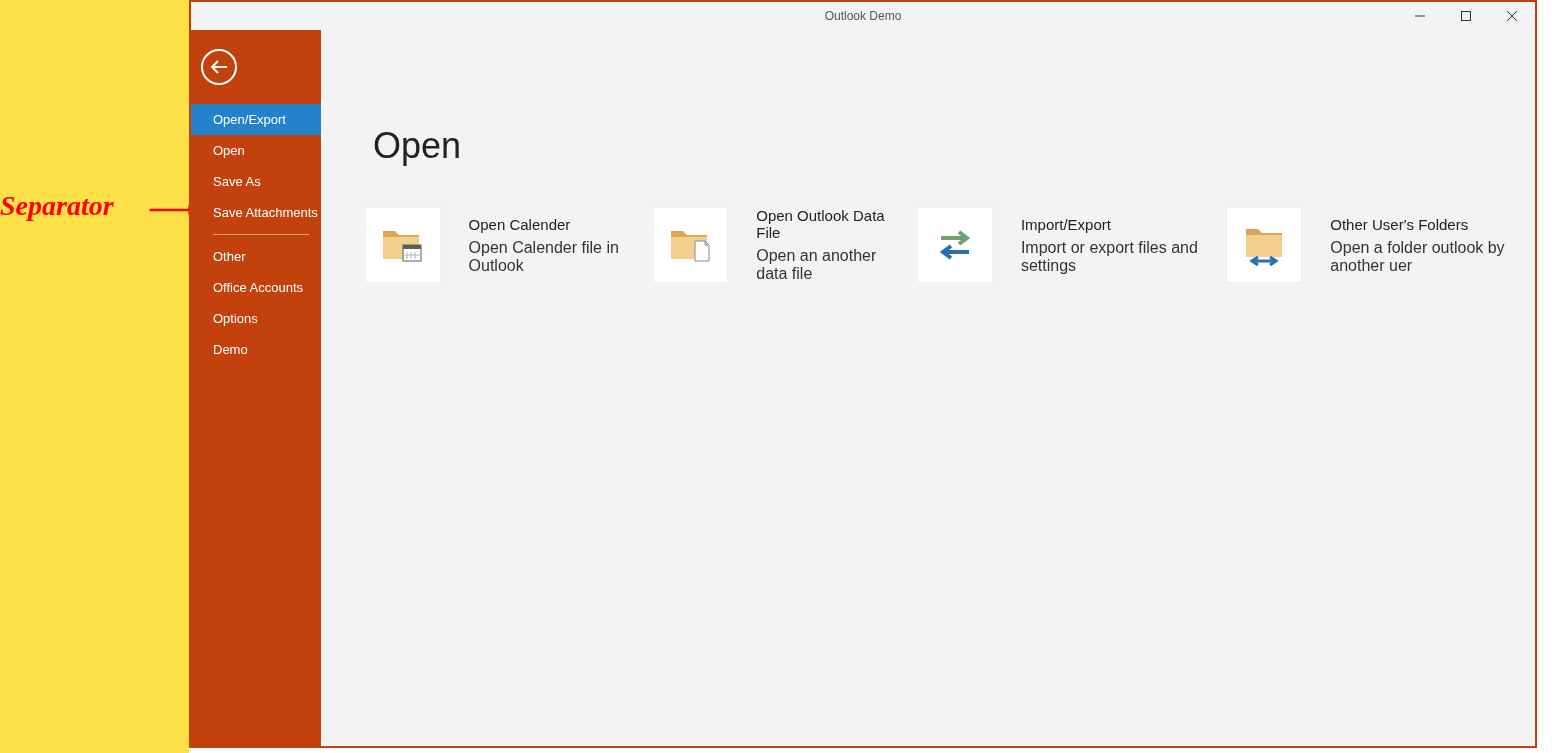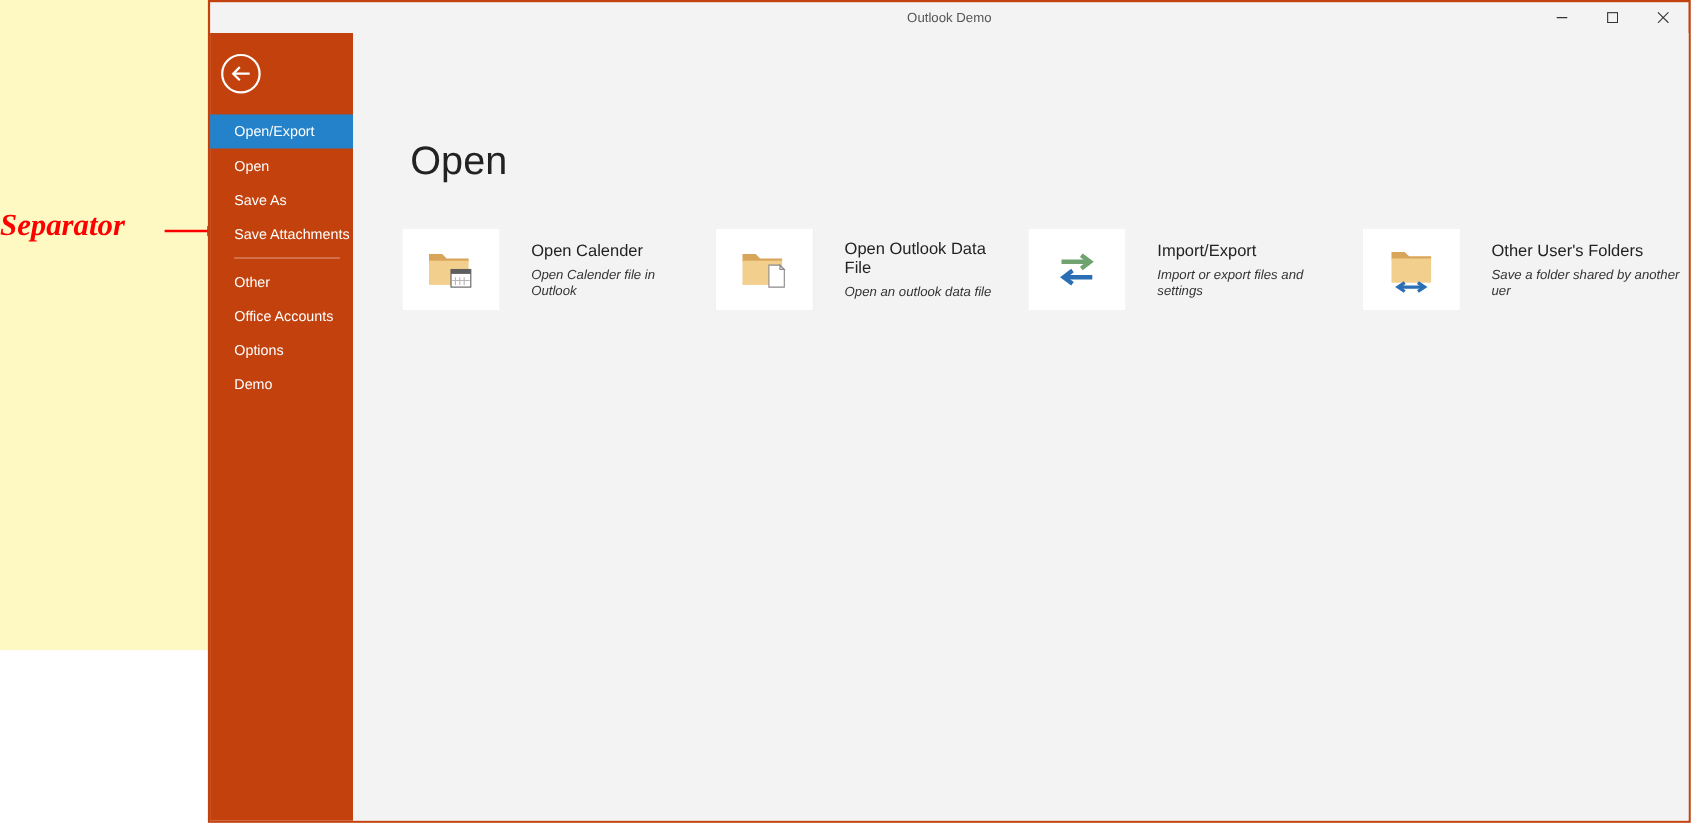--- a/index.html
+++ b/index.html
@@ -11,22 +11,22 @@
       position: relative;
       overflow: hidden;
     }
 
     
     .annotation {
       position: absolute;
       left: 0;
       top: 0;
       width: 189px;
-      height: 591px;
-      background: #fef9c3;
+      height: 753px;
+      background: #fde047;
       padding-left: 34px;
     }
     .annotation .label {
       position: absolute;
       left: 0px;
       top: 190px;
       color: #ff0000;
       font-family: "Times New Roman", serif;
       font-size: 28px;
       font-weight: bold;
@@ -163,23 +163,22 @@
       display: flex;
       align-items: center;
       justify-content: center;
     }
     .tile .text .t-title {
       font-size: 15px;
       color: #222;
       margin-bottom: 6px;
     }
     .tile .text .t-desc {
-      font-size: 12px;
+      font-size: 16px;
       color: #333;
-      font-style: italic;
     }
   </style>
 </head>
 <body>
 
 <div class="annotation">
   <div class="label">Separator</div>
   <svg class="arrow" viewBox="0 0 60 12">
     <line x1="58" y1="6" x2="10" y2="6" stroke="#ff0000" stroke-width="2.5"></line>
     <polygon points="60,6 50,1 50,11" fill="#ff0000"></polygon>
@@ -259,21 +258,21 @@
           <div class="iconbox">
             <svg width="44" height="40" viewBox="0 0 44 40">
               <polygon points="2,6 14,6 18,10 38,10 38,13 2,13" fill="#d8a55a"></polygon>
               <rect x="2" y="12" width="36" height="22" fill="#f2cf8d"></rect>
               <path d="M26 16 H36 L40 20 V36 H26 Z" fill="#ffffff" stroke="#8a8a8a" stroke-width="1"></path>
               <polygon points="36,16 40,20 36,20" fill="#d8d8d8" stroke="#8a8a8a" stroke-width="1"></polygon>
             </svg>
           </div>
           <div class="text">
             <div class="t-title">Open Outlook Data File</div>
-            <div class="t-desc">Open an outlook data file</div>
+            <div class="t-desc">Open an another data file</div>
           </div>
         </div>
 
         <div class="tile">
           <div class="iconbox">
             <svg width="40" height="34" viewBox="0 0 40 34">
               <g fill="none" stroke-width="4">
                 <line x1="6" y1="10" x2="30" y2="10" stroke="#6fa26f"></line>
                 <polyline points="24,4 32,10 24,16" stroke="#6fa26f" fill="none"></polyline>
                 <line x1="34" y1="24" x2="10" y2="24" stroke="#2a6fb5"></line>
@@ -294,20 +293,20 @@
               <rect x="4" y="12" width="36" height="22" fill="#f2cf8d"></rect>
               <g stroke="#2a6fb5" stroke-width="3" fill="none">
                 <line x1="12" y1="38" x2="32" y2="38"></line>
                 <polyline points="16,34 10,38 16,42"></polyline>
                 <polyline points="28,34 34,38 28,42"></polyline>
               </g>
             </svg>
           </div>
           <div class="text">
             <div class="t-title">Other User's Folders</div>
-            <div class="t-desc">Save a folder shared by another uer</div>
+            <div class="t-desc">Open a folder outlook by another uer</div>
           </div>
         </div>
 
       </div>
     </div>
   </div>
 </div>
 
 </body></html>

